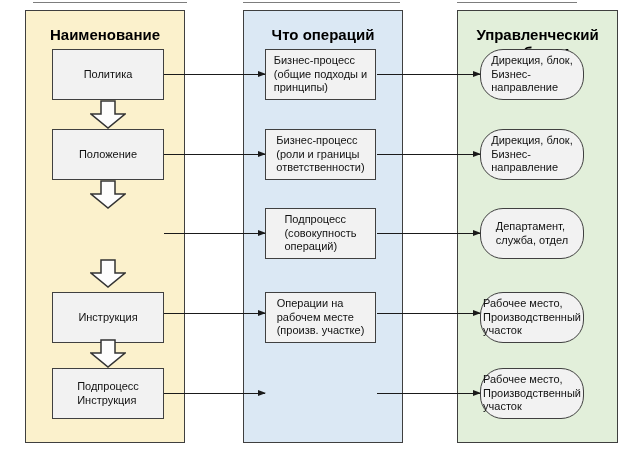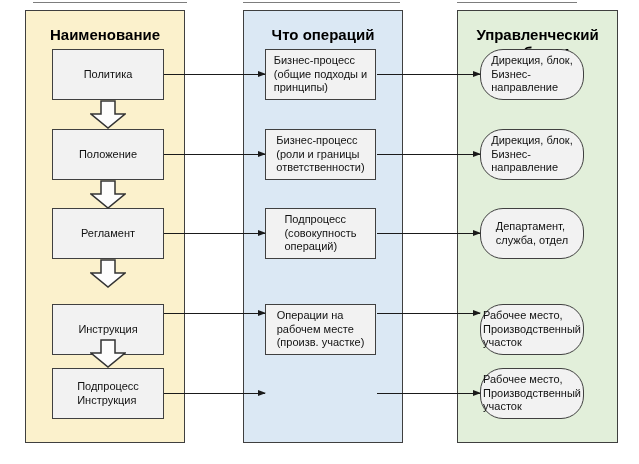--- a/index.html
+++ b/index.html
@@ -42,21 +42,21 @@
     font-size: 11px; line-height: 1.25;
     white-space: pre-line;
     z-index: 2;
   }
   .c1 { left: 52px;  width: 112px; }
   .c2 { left: 265px; width: 111px; }
   .c3 { left: 480px; width: 104px; border-radius: 23px; }
   .r1 { top: 49px; }
   .r2 { top: 129px; }
   .r3 { top: 208px; }
-  .r4 { top: 304px; }
+  .r4 { top: 292px; }
   .r5 { top: 368px; }
 
   
   .down-arrow { position: absolute; left: 90px; width: 36px; height: 29px; z-index: 2; }
   .d1 { top: 100px; }
   .d2 { top: 180px; }
   .d3 { top: 259px; }
   .d4 { top: 339px; }
 
   
@@ -90,21 +90,20 @@
   </div>
   <div class="col col-blue">
     <div class="col-header">Что операций</div>
   </div>
   <div class="col col-green">
     <div class="col-header">Управленческий рабочем</div>
   </div>
 
   <div class="box c1 r1">Политика</div>
   <div class="box c1 r2">Положение</div>
-  <div class="box c1 r3">Регламент</div>
   <div class="box c1 r4">Инструкция</div>
   <div class="box c1 r5">Подпроцесс
 Инструкция</div>
 
   <div class="box c2 r1">Бизнес-процесс
 (общие подходы и
 принципы)</div>
   <div class="box c2 r2">Бизнес-процесс
 (роли и границы
 ответственности)</div>

